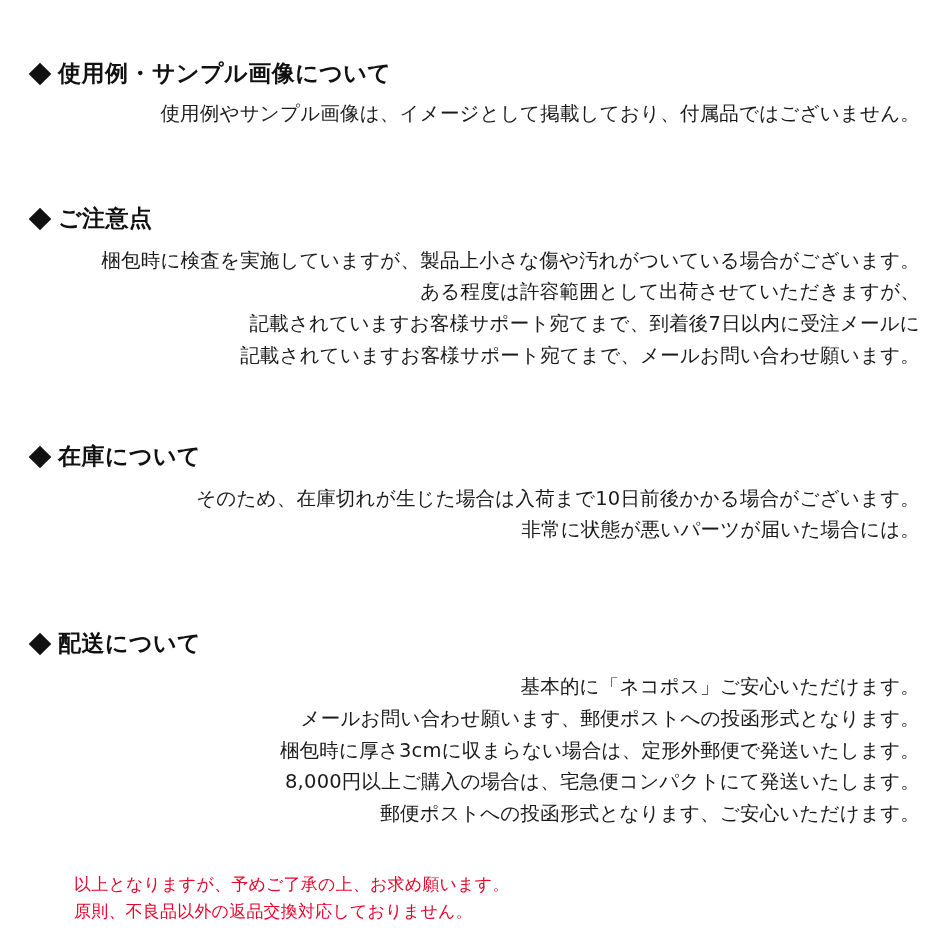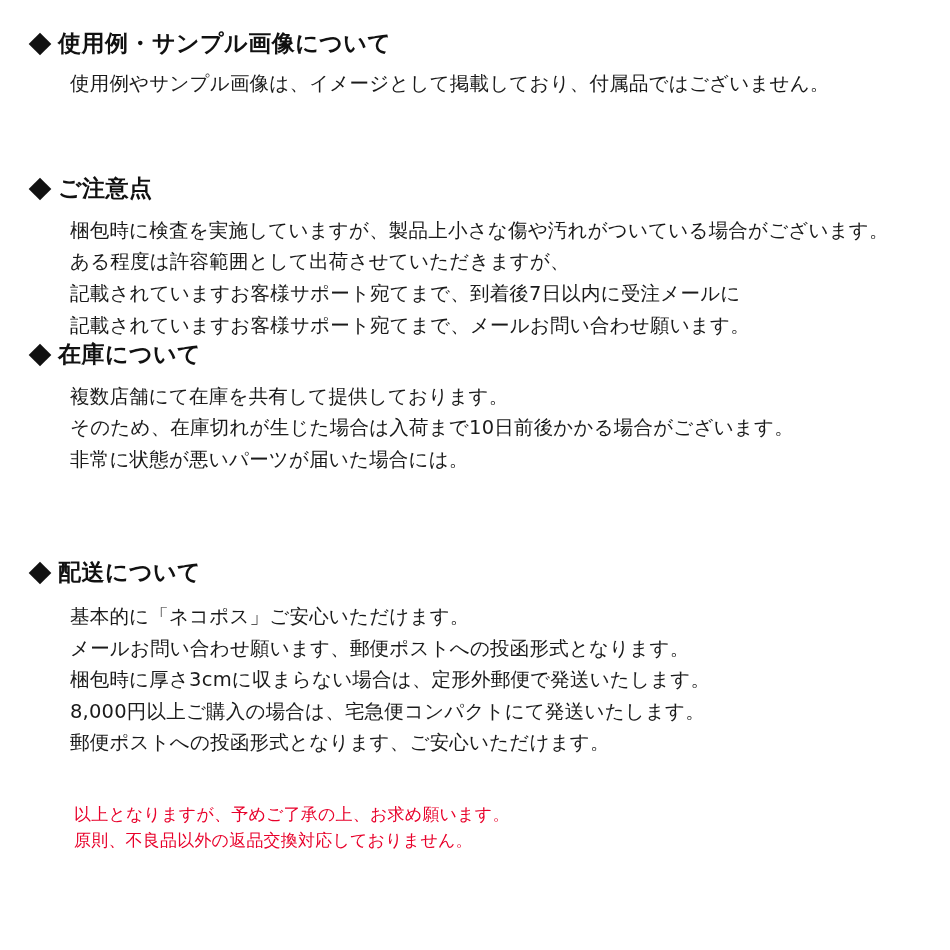--- a/index.html
+++ b/index.html
@@ -12,21 +12,21 @@
     background: #ffffff;
     font-family: "DejaVu Sans", "Liberation Sans", sans-serif;
     color: #1a1a1a;
     overflow: hidden;
   }
   .page {
     position: relative;
     width: 950px;
     height: 950px;
     box-sizing: border-box;
-    padding: 22px 30px 0 30px;
+    padding: 52px 30px 0 30px;
   }
   .section {
     margin-bottom: 0;
   }
   .section-head {
     display: flex;
     align-items: center;
     gap: 10px;
   }
   .diamond {
@@ -41,32 +41,33 @@
   .section-title {
     font-size: 23px;
     font-weight: bold;
     letter-spacing: 0.5px;
     color: #111111;
     line-height: 1.2;
   }
   .body-lines {
     margin-top: 10px;
     padding-left: 40px;
+    text-align: right;
   }
   .body-lines .line {
     font-size: 19.5px;
     line-height: 1.62;
     color: #1a1a1a;
     letter-spacing: 0.2px;
     white-space: pre;
   }
   
   #sec-sample { margin-top: 8px; }
   #sec-caution { margin-top: 76px; }
-  #sec-stock { }
+  #sec-stock { margin-top: 72px; }
   #sec-shipping { margin-top: 84px; }
 
   #sec-caution .body-lines { margin-top: 12px; }
   #sec-stock .body-lines { margin-top: 12px; }
   #sec-shipping .body-lines { margin-top: 14px; }
 
   .footer-note {
     margin-top: 42px;
     padding-left: 44px;
   }
@@ -106,21 +107,20 @@
       <div class="line">記載されていますお客様サポート宛てまで、メールお問い合わせ願います。</div>
     </div>
   </div>
 
   <div class="section" id="sec-stock">
     <div class="section-head">
       <span class="diamond"></span>
       <span class="section-title">在庫について</span>
     </div>
     <div class="body-lines">
-      <div class="line">複数店舗にて在庫を共有して提供しております。</div>
       <div class="line">そのため、在庫切れが生じた場合は入荷まで10日前後かかる場合がございます。</div>
       <div class="line">非常に状態が悪いパーツが届いた場合には。</div>
     </div>
   </div>
 
   <div class="section" id="sec-shipping">
     <div class="section-head">
       <span class="diamond"></span>
       <span class="section-title">配送について</span>
     </div>

